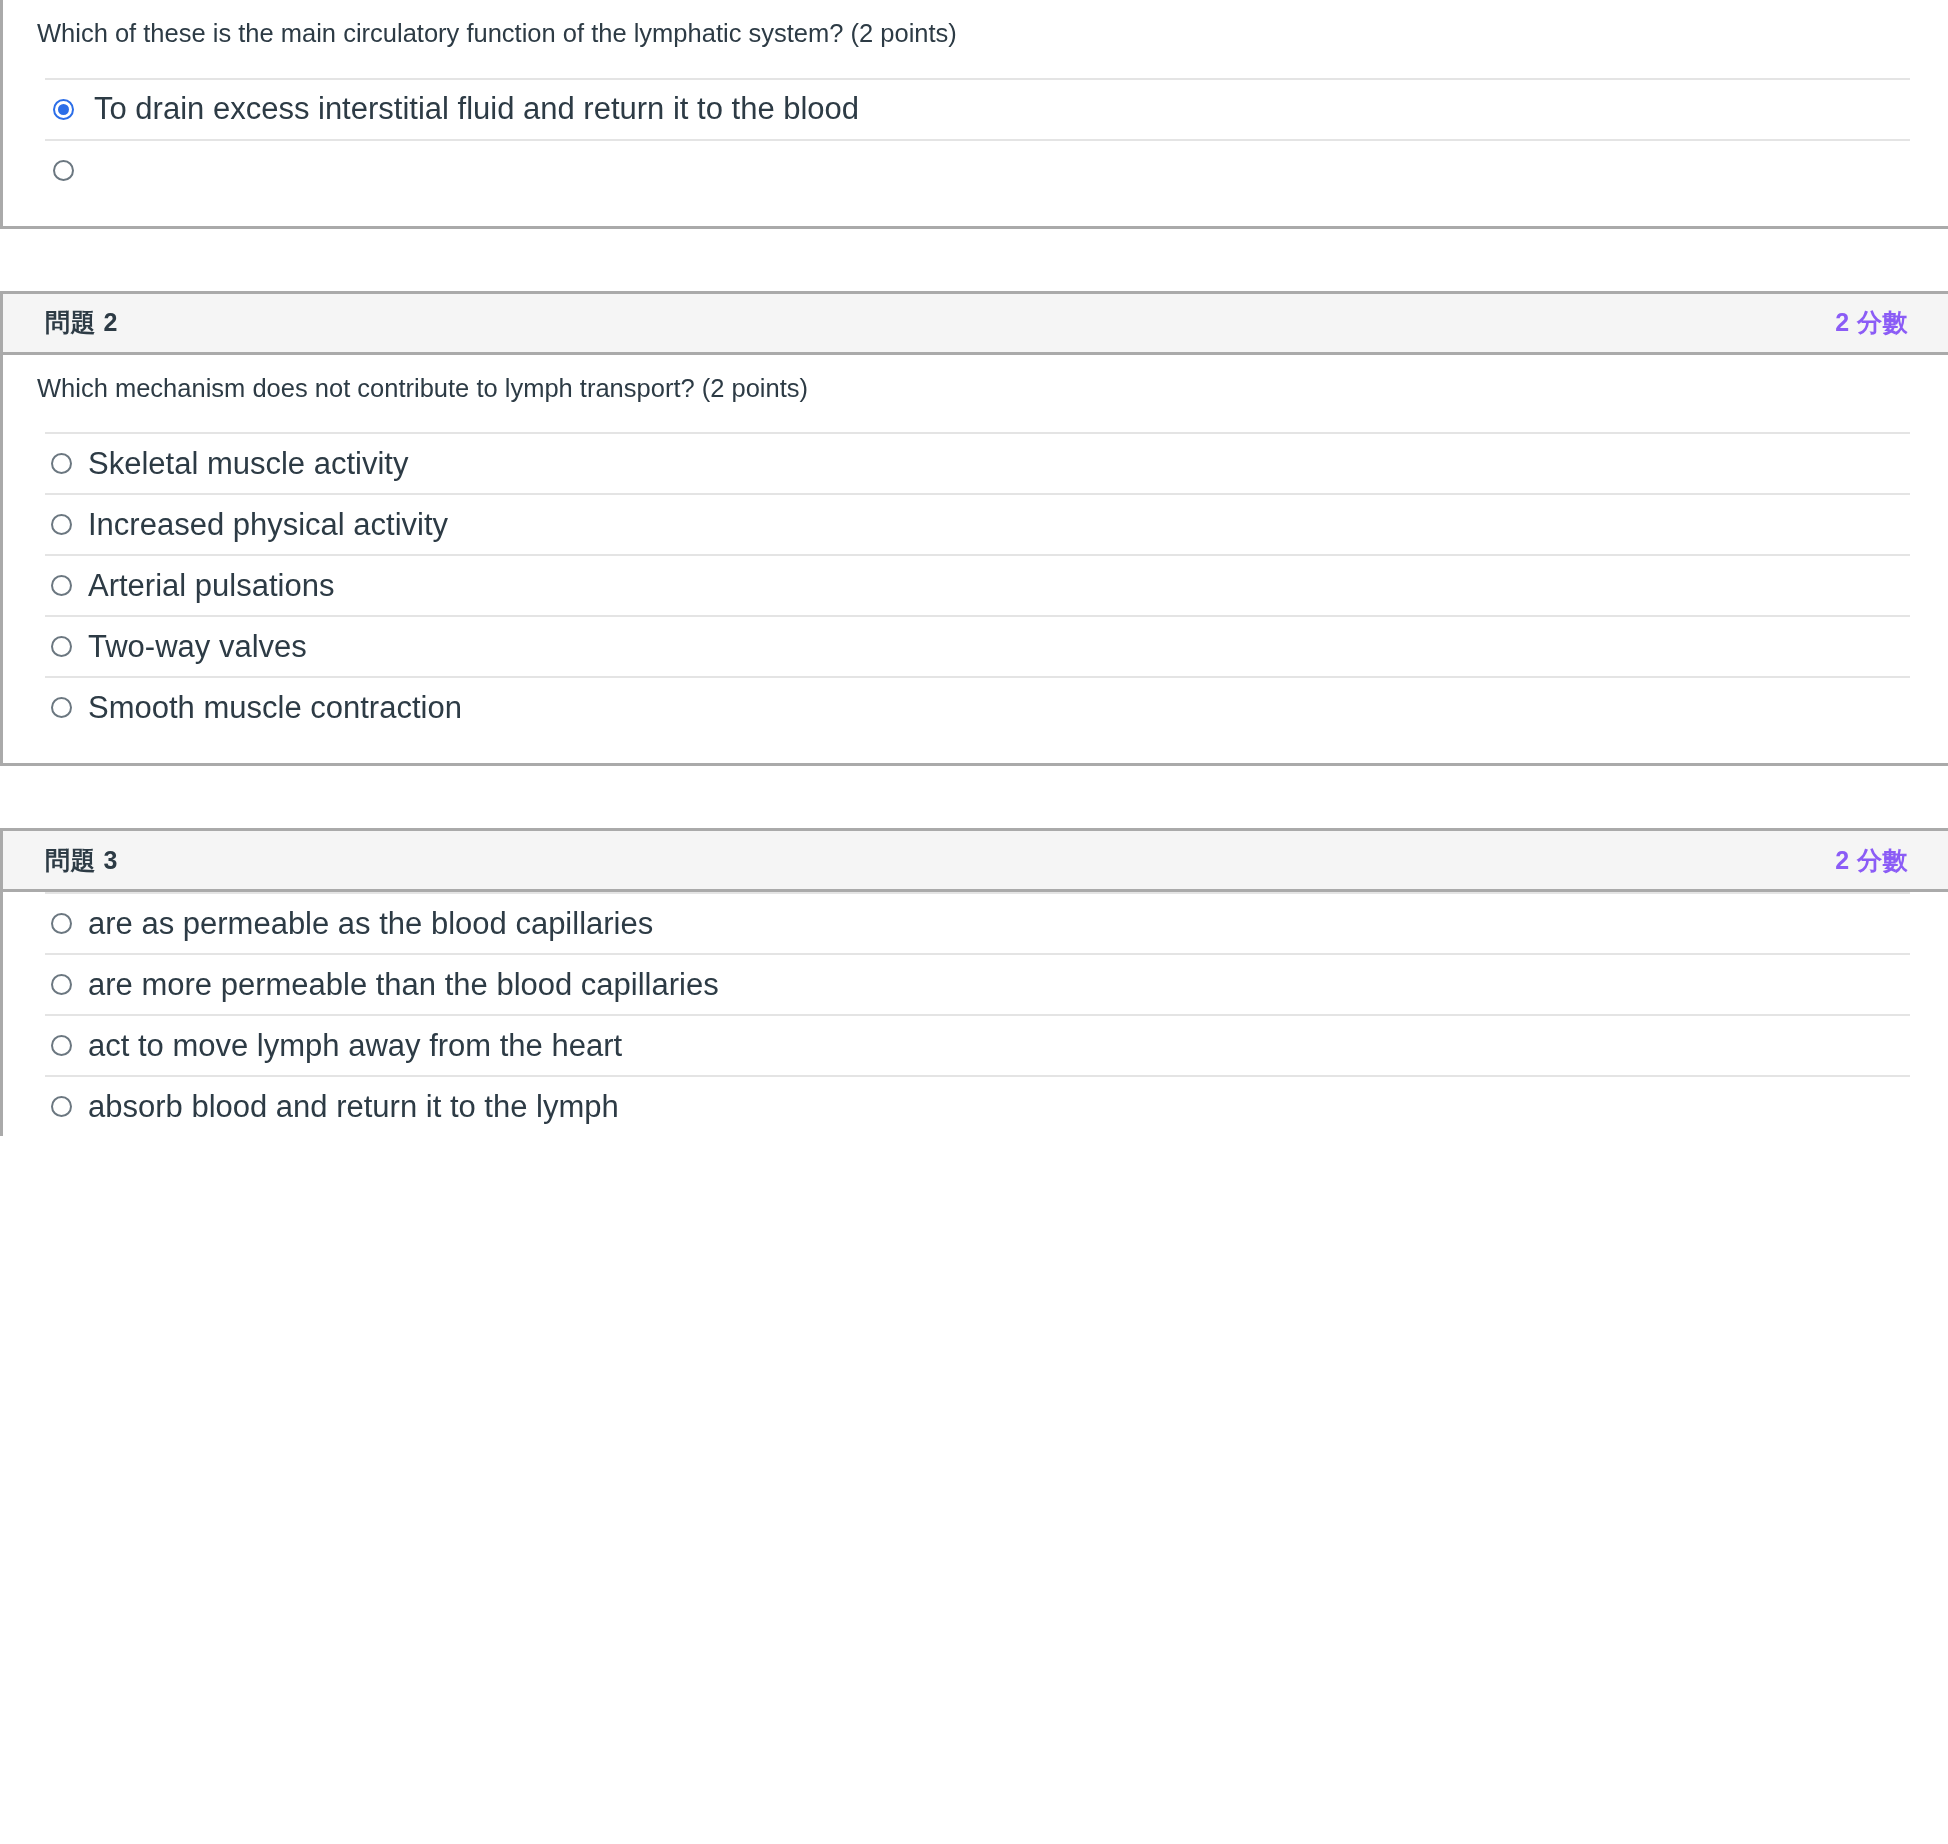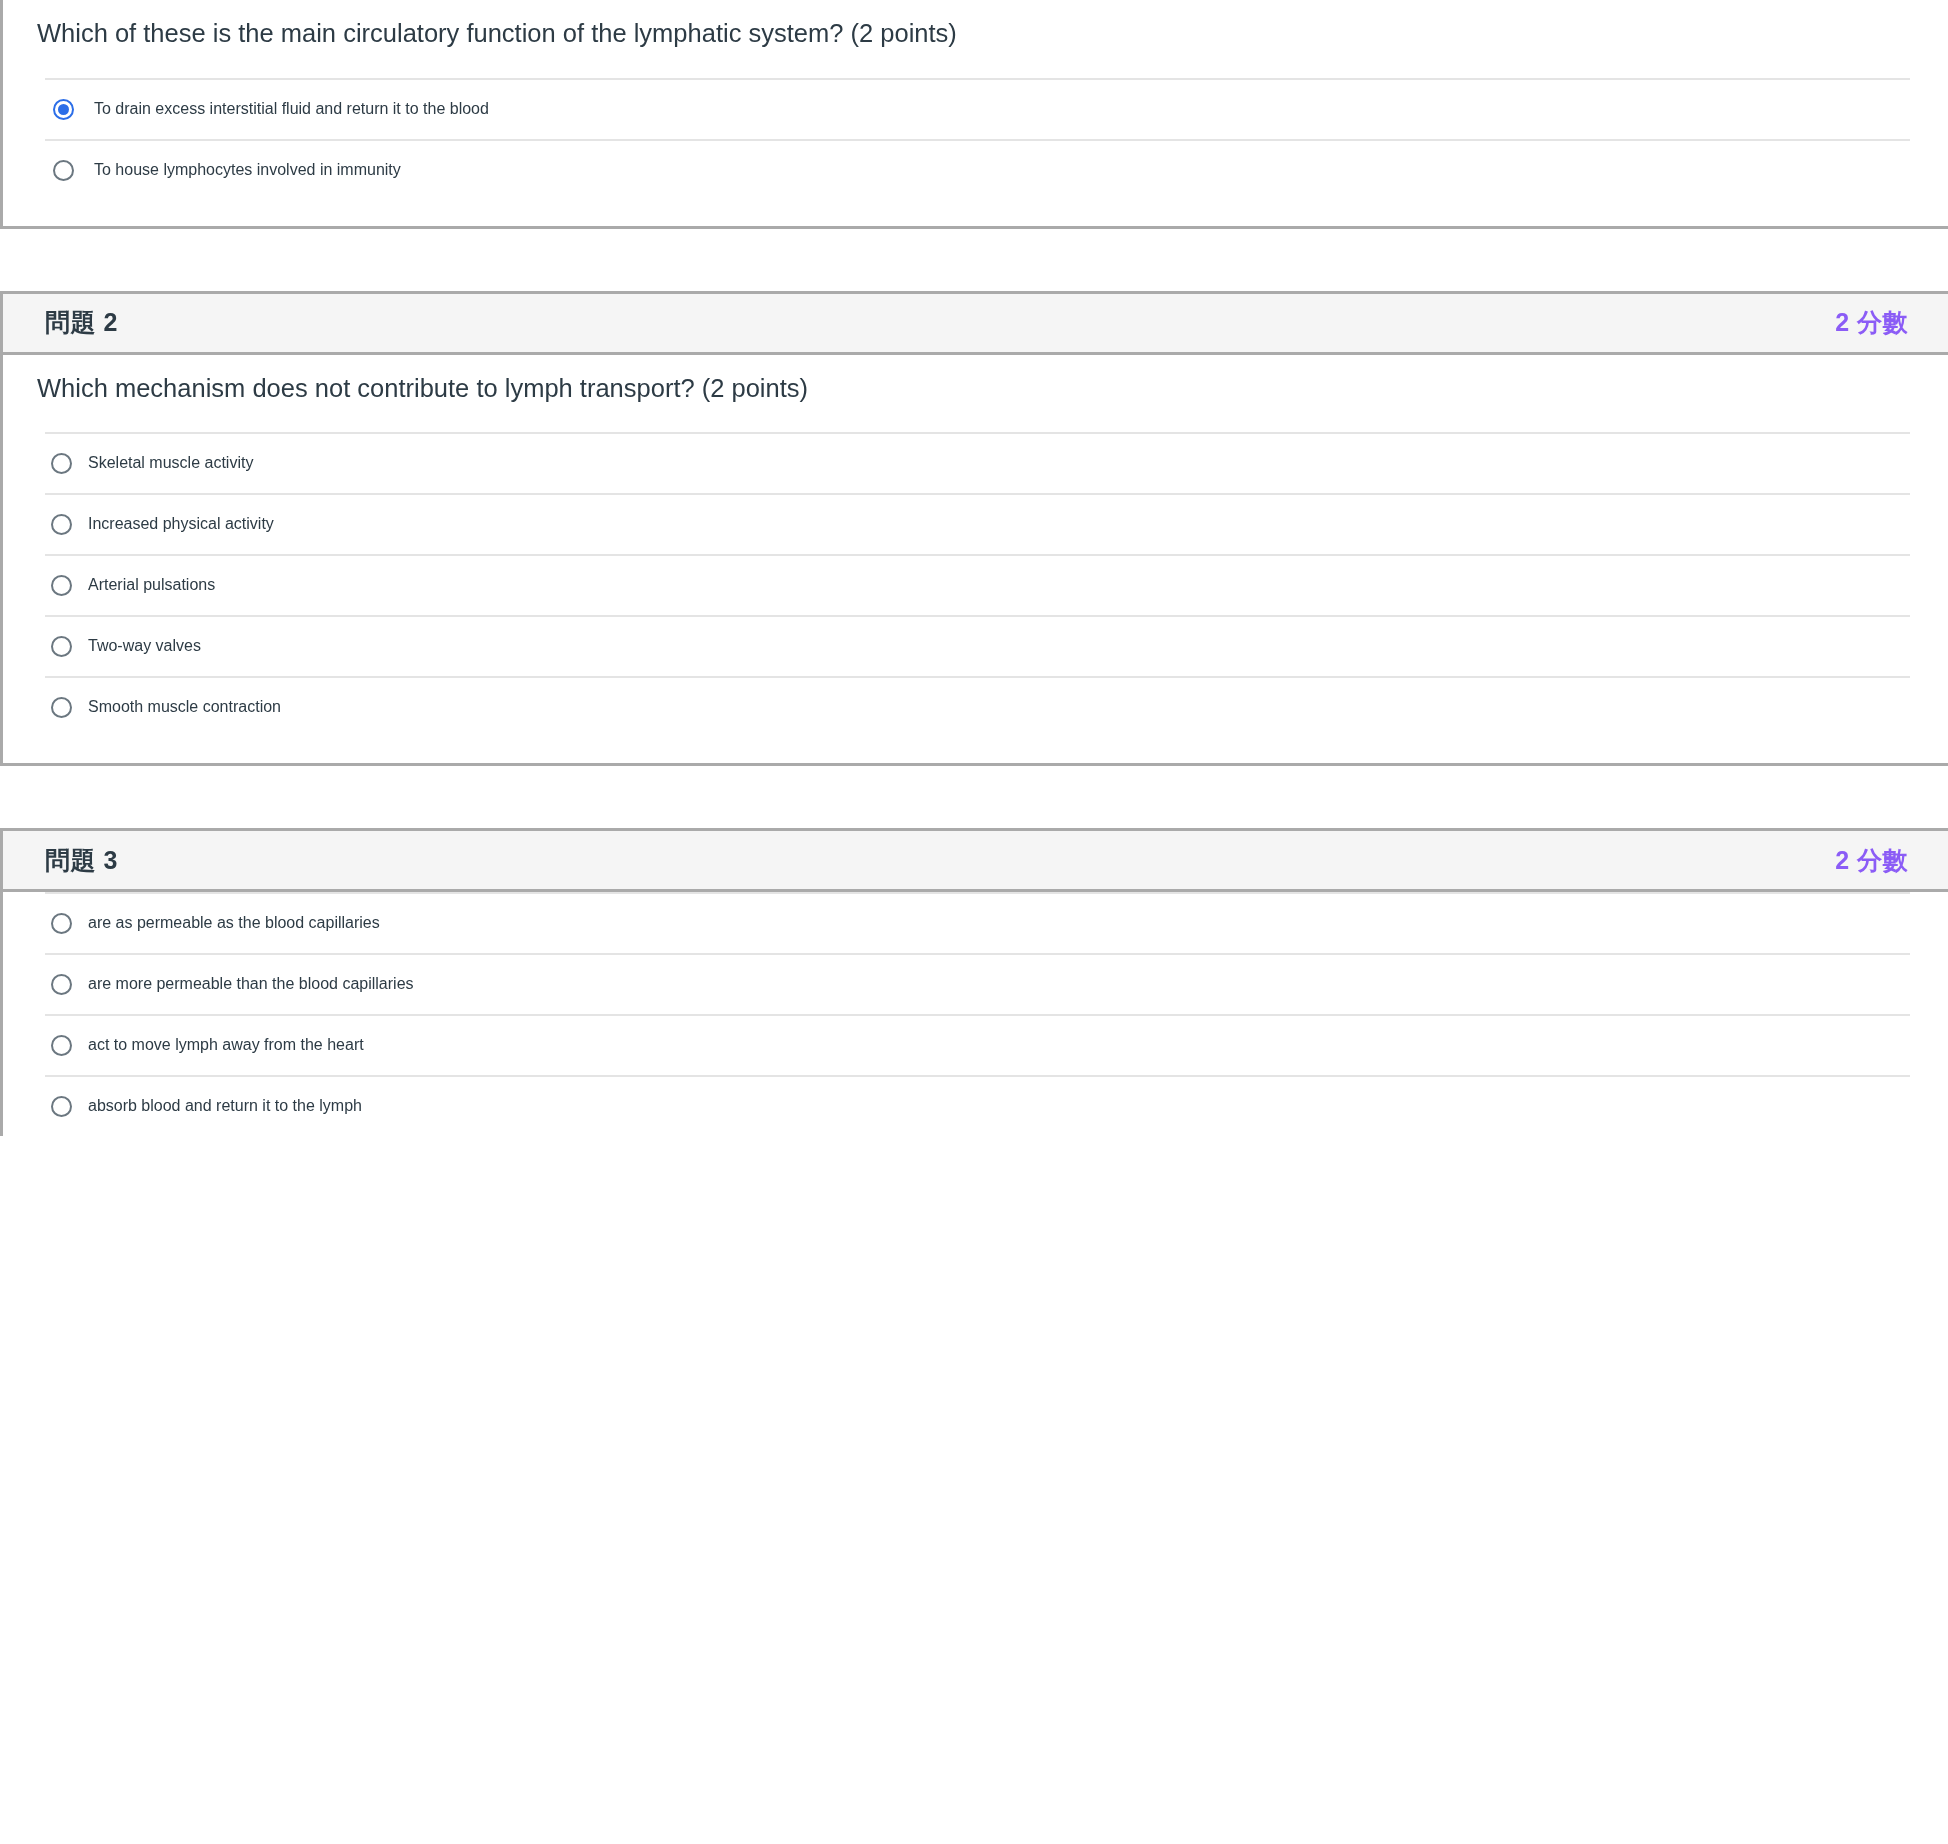--- a/index.html
+++ b/index.html
@@ -108,21 +108,21 @@
     position: absolute;
     left: 3px;
     top: 3px;
     width: 11px;
     height: 11px;
     border-radius: 50%;
     background: #2c6ee8;
   }
 
   .answer-text {
-    font-size: 16px;
+    font-size: 31px;
     line-height: 1.3;
     color: #2d3b45;
     white-space: nowrap;
   }
 
   
   .answers.offset-a .radio { margin-left: 8px; margin-right: 20px; }
 
   .answers-tail {
     height: 26px;
@@ -139,21 +139,20 @@
 <section class="question q-open-top q-closed-bottom">
   <div class="q-body indent">
     <div class="q-text">Which of these is the main circulatory function of the lymphatic system? (2 points)</div>
     <ul class="answers offset-a">
       <li class="answer">
         <span class="radio selected"></span>
         <span class="answer-text">To drain excess interstitial fluid and return it to the blood</span>
       </li>
       <li class="answer">
         <span class="radio"></span>
-        <span class="answer-text">To house lymphocytes involved in immunity</span>
       </li>
     </ul>
     <div class="answers-tail"></div>
   </div>
 </section>
 
 <div class="gap"></div>
 
 <section class="question q-closed-bottom">
   <div class="q-header">

